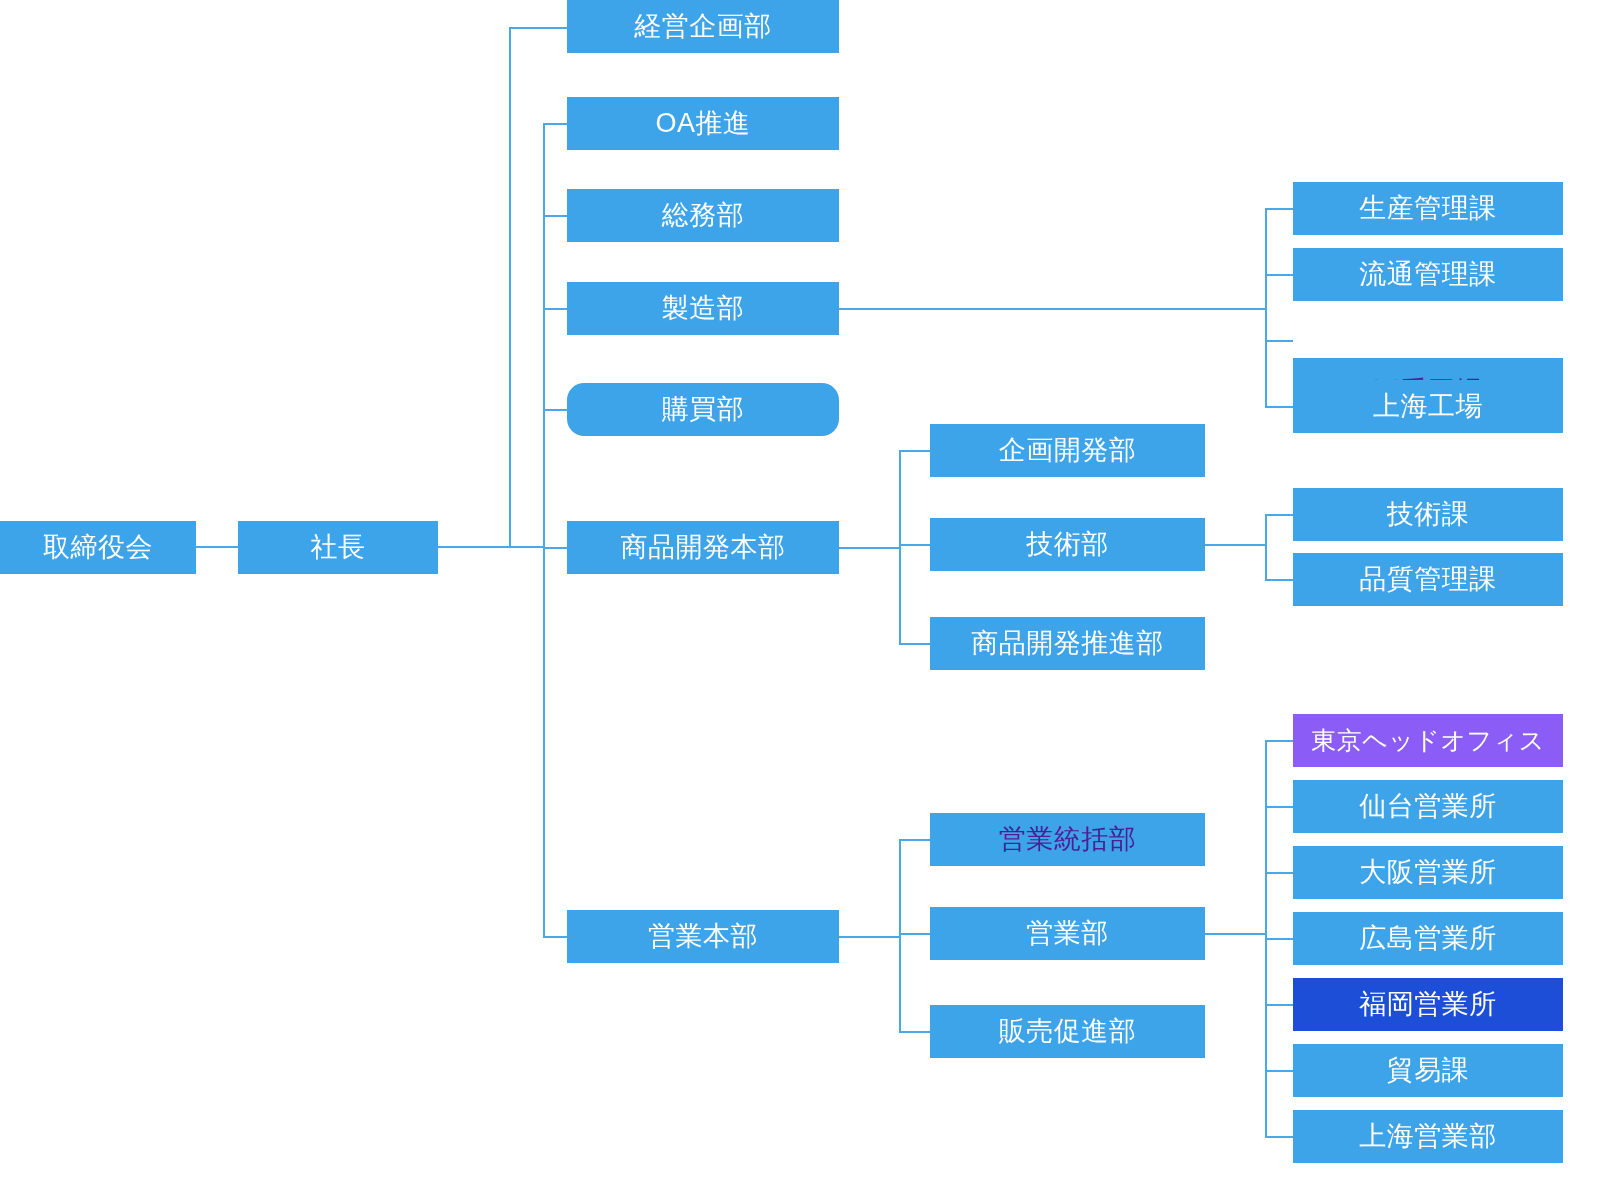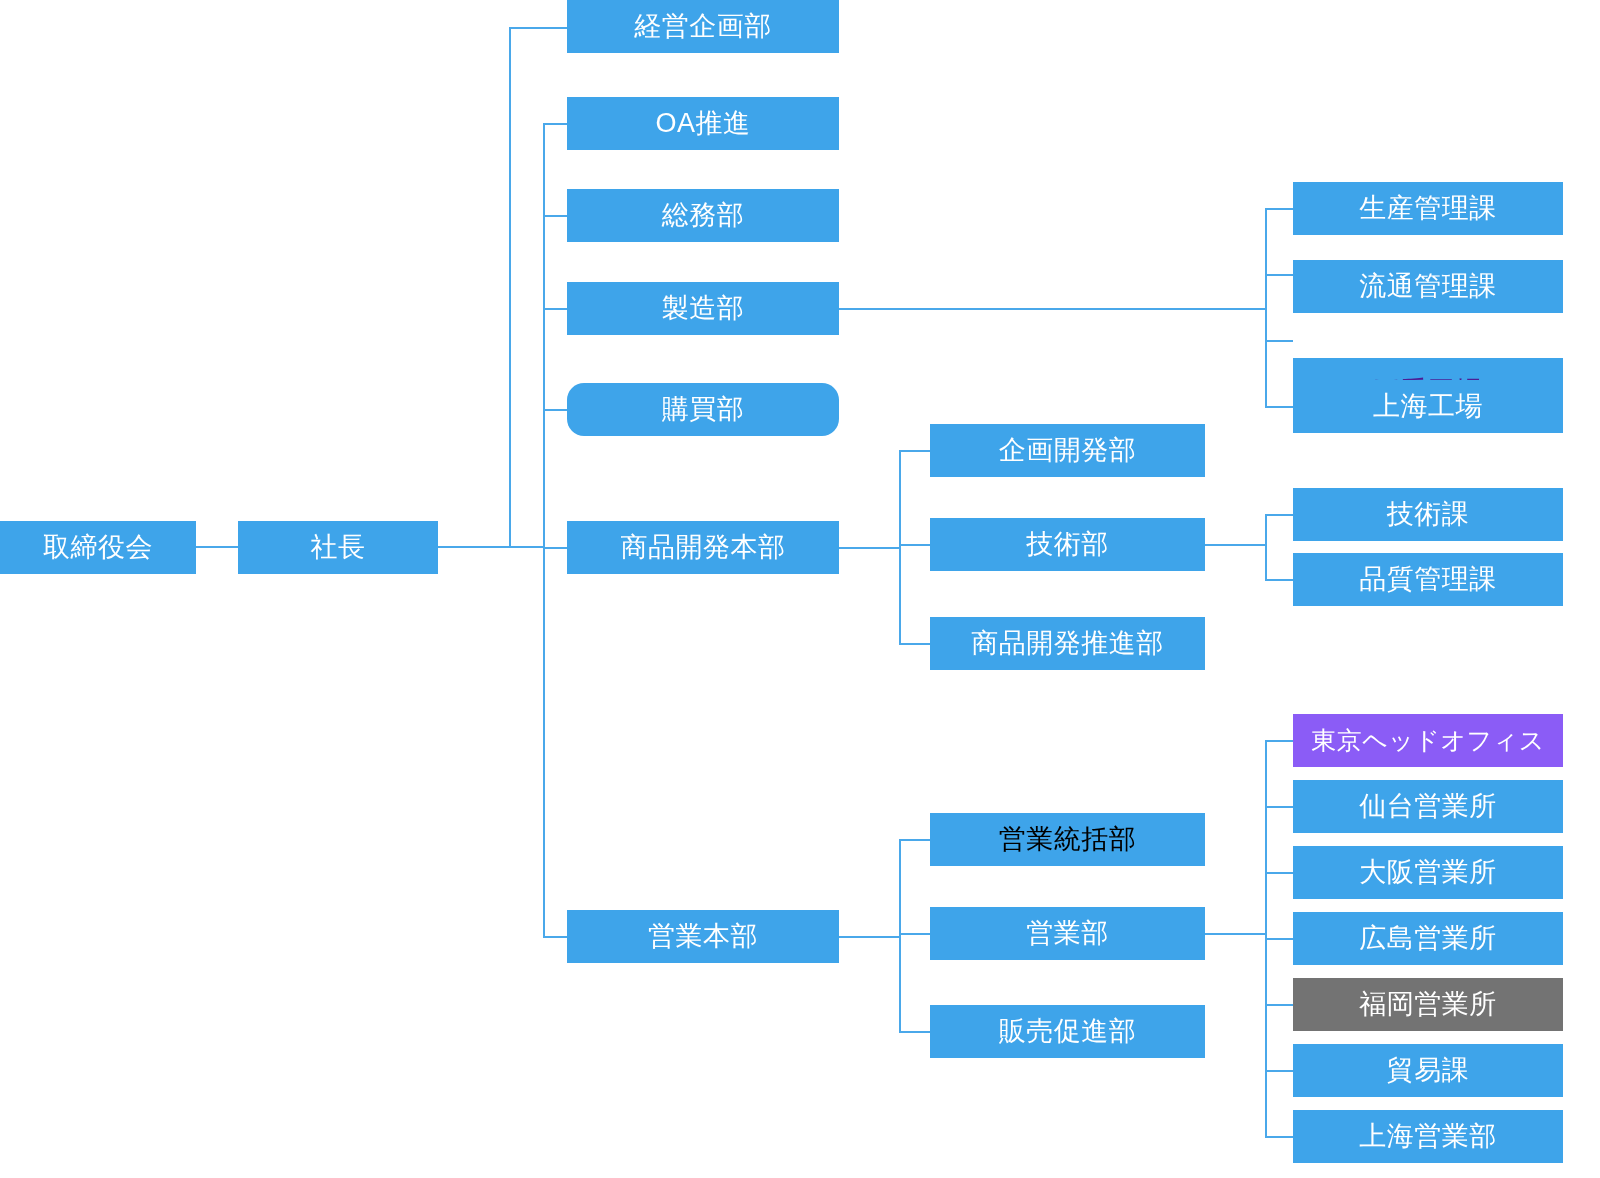--- a/index.html
+++ b/index.html
@@ -93,32 +93,32 @@
       <div class="node" style="left: 0px; top: 521px; width: 196px; height: 53px; background: rgb(62, 164, 234); color: rgb(255, 255, 255);">取締役会</div>
       <div class="node" style="left: 238px; top: 521px; width: 200px; height: 53px; background: rgb(62, 164, 234); color: rgb(255, 255, 255);">社長</div>
       <div class="node" style="left: 567px; top: 0px; width: 272px; height: 53px; background: rgb(62, 164, 234); color: rgb(255, 255, 255);">経営企画部</div>
       <div class="node" style="left: 567px; top: 97px; width: 272px; height: 53px; background: rgb(62, 164, 234); color: rgb(255, 255, 255);">OA推進</div>
       <div class="node" style="left: 567px; top: 189px; width: 272px; height: 53px; background: rgb(62, 164, 234); color: rgb(255, 255, 255);">総務部</div>
       <div class="node" style="left: 567px; top: 282px; width: 272px; height: 53px; background: rgb(62, 164, 234); color: rgb(255, 255, 255);">製造部</div>
       <div class="node" style="left: 567px; top: 383px; width: 272px; height: 53px; background: rgb(62, 164, 234); color: rgb(255, 255, 255); border-radius: 17px;">購買部</div>
       <div class="node" style="left: 567px; top: 521px; width: 272px; height: 53px; background: rgb(62, 164, 234); color: rgb(255, 255, 255);">商品開発本部</div>
       <div class="node" style="left: 567px; top: 910px; width: 272px; height: 53px; background: rgb(62, 164, 234); color: rgb(255, 255, 255);">営業本部</div>
       <div class="node" style="left: 1293px; top: 182px; width: 270px; height: 53px; background: rgb(62, 164, 234); color: rgb(255, 255, 255);">生産管理課</div>
-      <div class="node" style="left: 1293px; top: 260px; width: 270px; height: 53px; background: rgb(62, 164, 234); color: rgb(255, 255, 255);">流通管理課</div>
+      <div class="node" style="left: 1293px; top: 248px; width: 270px; height: 53px; background: rgb(62, 164, 234); color: rgb(255, 255, 255);">流通管理課</div>
       <div class="node" style="left: 1293px; top: 314px; width: 270px; height: 66px; background: rgb(62, 164, 234); color: #4c1d95; margin-top: 44px;">三重工場</div>
       <div class="node" style="left: 1293px; top: 380px; width: 270px; height: 53px; background: rgb(62, 164, 234); color: rgb(255, 255, 255);">上海工場</div>
       <div class="node" style="left: 930px; top: 424px; width: 275px; height: 53px; background: rgb(62, 164, 234); color: rgb(255, 255, 255);">企画開発部</div>
       <div class="node" style="left: 930px; top: 518px; width: 275px; height: 53px; background: rgb(62, 164, 234); color: rgb(255, 255, 255);">技術部</div>
       <div class="node" style="left: 930px; top: 617px; width: 275px; height: 53px; background: rgb(62, 164, 234); color: rgb(255, 255, 255);">商品開発推進部</div>
       <div class="node" style="left: 1293px; top: 488px; width: 270px; height: 53px; background: rgb(62, 164, 234); color: rgb(255, 255, 255);">技術課</div>
       <div class="node" style="left: 1293px; top: 553px; width: 270px; height: 53px; background: rgb(62, 164, 234); color: rgb(255, 255, 255);">品質管理課</div>
-      <div class="node" style="left: 930px; top: 813px; width: 275px; height: 53px; background: rgb(62, 164, 234); color: #000000;">営業統括部</div>
+      <div class="node" style="left: 930px; top: 813px; width: 275px; height: 53px; background: rgb(62, 164, 234); color: #4c1d95;">営業統括部</div>
       <div class="node" style="left: 930px; top: 907px; width: 275px; height: 53px; background: rgb(62, 164, 234); color: rgb(255, 255, 255);">営業部</div>
       <div class="node" style="left: 930px; top: 1005px; width: 275px; height: 53px; background: rgb(62, 164, 234); color: rgb(255, 255, 255);">販売促進部</div>
       <div class="node small" style="left: 1293px; top: 714px; width: 270px; height: 53px; background: #8b5cf6; color: rgb(255, 255, 255);">東京ヘッドオフィス</div>
       <div class="node" style="left: 1293px; top: 780px; width: 270px; height: 53px; background: rgb(62, 164, 234); color: rgb(255, 255, 255);">仙台営業所</div>
       <div class="node" style="left: 1293px; top: 846px; width: 270px; height: 53px; background: rgb(62, 164, 234); color: rgb(255, 255, 255);">大阪営業所</div>
       <div class="node" style="left: 1293px; top: 912px; width: 270px; height: 53px; background: rgb(62, 164, 234); color: rgb(255, 255, 255);">広島営業所</div>
-      <div class="node" style="left: 1293px; top: 978px; width: 270px; height: 53px; background: #737373; color: rgb(255, 255, 255);">福岡営業所</div>
+      <div class="node" style="left: 1293px; top: 978px; width: 270px; height: 53px; background: #1d4ed8; color: rgb(255, 255, 255);">福岡営業所</div>
       <div class="node" style="left: 1293px; top: 1044px; width: 270px; height: 53px; background: rgb(62, 164, 234); color: rgb(255, 255, 255);">貿易課</div>
       <div class="node" style="left: 1293px; top: 1110px; width: 270px; height: 53px; background: rgb(62, 164, 234); color: rgb(255, 255, 255);">上海営業部</div>
     </div>
 </div>
 
 </body></html>

